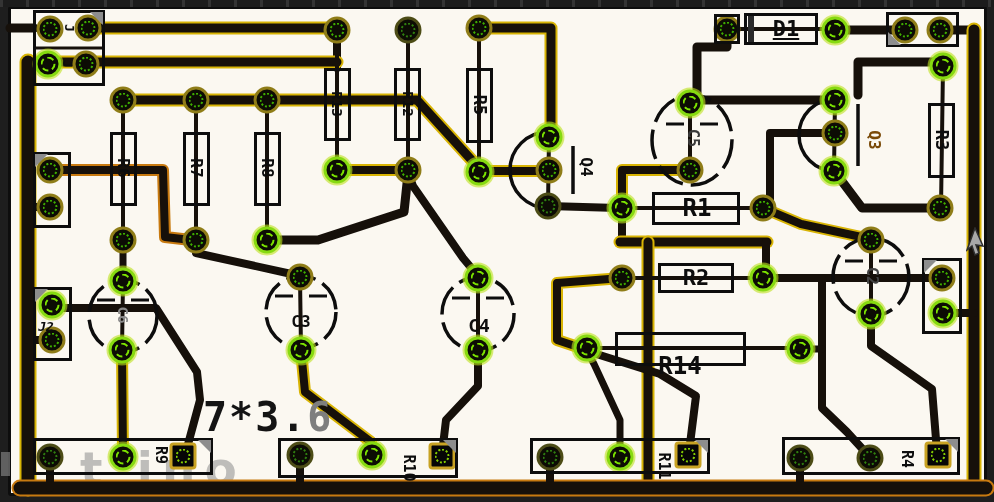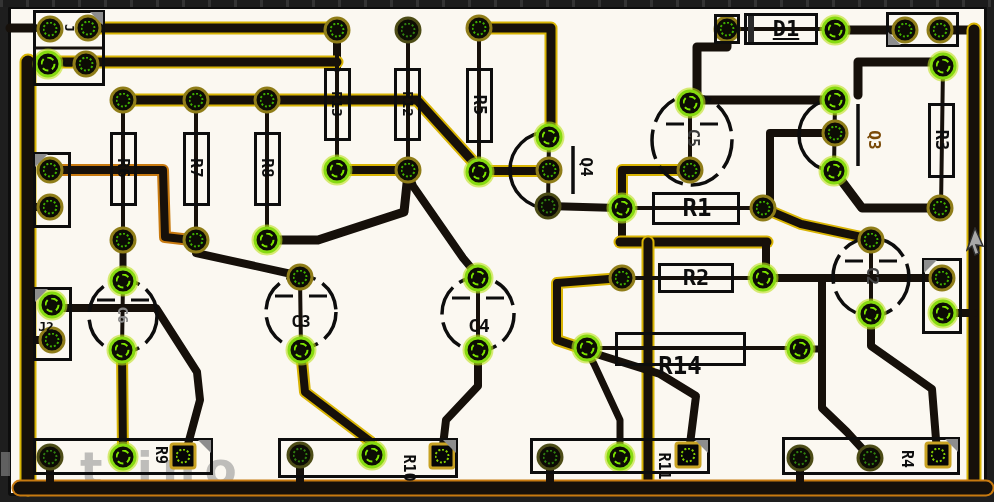--- a/index.html
+++ b/index.html
@@ -254,26 +254,29 @@
       <span class="lbl" style="left: 696px; top: 278px; font-size: 22px;">R2</span>
       <span class="lbl" style="left: 680px; top: 366px; font-size: 24px;">R14</span>
       <span class="lbl" style="left: 786px; top: 29px; font-size: 22px; text-decoration: underline;">D1</span>
       <span class="lbl rot" style="left: 586px; top: 167px; font-size: 16px;">Q4</span>
       <span class="lbl rot" style="left: 874px; top: 140px; font-size: 16px; color: rgb(122, 74, 8);">Q3</span>
       <span class="lbl rot" style="left: 692px; top: 138px; font-size: 15px; color: rgb(58, 58, 58);">C5</span>
       <span class="lbl rot" style="left: 871px; top: 276px; font-size: 15px; color: rgb(68, 68, 68);">C2</span>
       <span class="lbl rot" style="left: 123px; top: 315px; font-size: 14px; color: rgb(138, 138, 138);">C6</span>
       <span class="lbl" style="left: 301px; top: 322px; font-size: 16px;">C3</span>
       <span class="lbl" style="left: 479px; top: 326px; font-size: 18px;">C4</span>
-      <span class="lbl" style="left: 46px; top: 326px; font-size: 13px;">J2</span>
+      <span class="lbl" style="left: 46px; top: 326px; font-size: 13px; font-style: italic;">J2</span>
       <span class="lbl rot" style="left: 69px; top: 28px; font-size: 13px;">J</span>
       <span class="lbl rot" style="left: 67px; top: 64px; font-size: 13px;">J</span>
       <span class="lbl rot" style="left: 160px; top: 455px; font-size: 15px;">R9</span>
       <span class="lbl rot" style="left: 408px; top: 468px; font-size: 15px;">R10</span>
       <span class="lbl rot" style="left: 663px; top: 466px; font-size: 15px;">R11</span>
       <span class="lbl rot" style="left: 906px; top: 459px; font-size: 15px;">R4</span>
     </div>
 
+  <div id="dim">
+    <span class="main">7*3.</span><span class="last">6</span>
+  </div>
 
   <svg id="cursor" width="26" height="32" style="left: 966px; top: 227px;">
     <polygon points="9,1 1,23 6,19 9,28 13,26 10,18 17,19" fill="#a8a8a8" stroke="#2e2e2e" stroke-width="1.5"></polygon>
   </svg>
 </div>
 
 </body></html>

